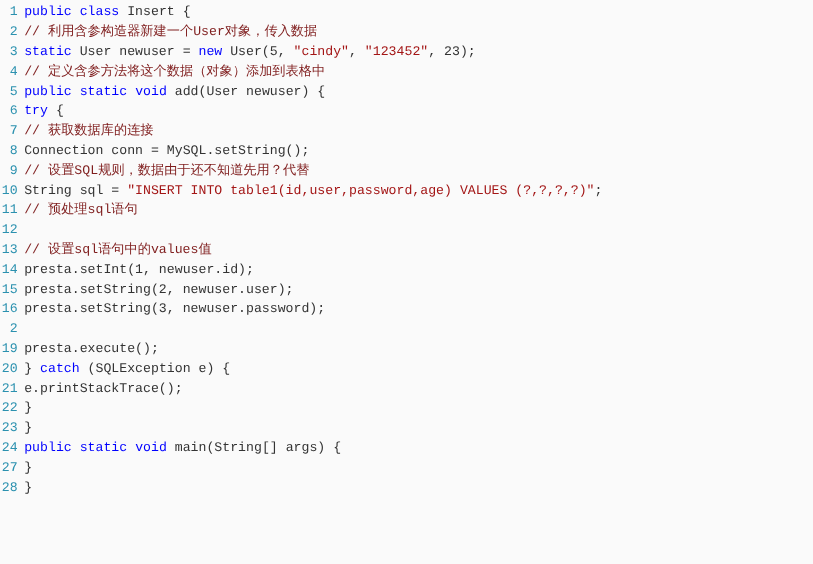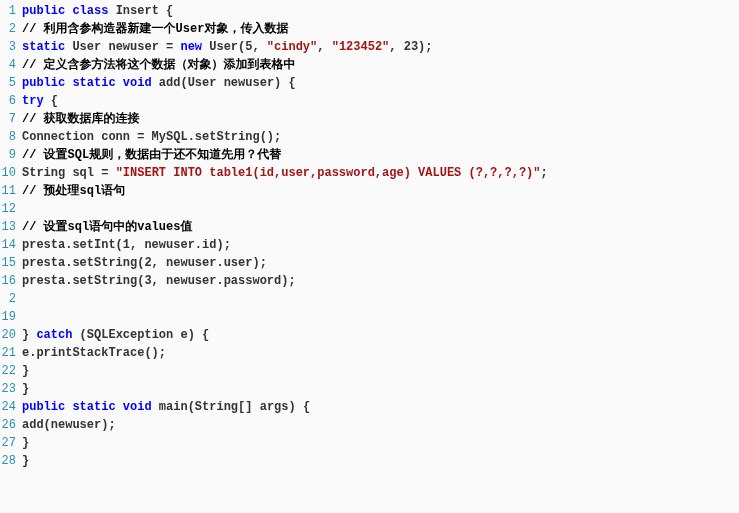--- a/index.html
+++ b/index.html
@@ -23,24 +23,23 @@
     }
     .line-num {
       display: inline-block;
       width: 22px;
       text-align: right;
       padding-right: 6px;
       color: #2b91af;
     }
     .line-code {
       display: inline;
-      font-weight: bold;
     }
     .kw { color: #0000ff; }
-    .comment { color: #000000; }
+    .comment { color: #7f1d1d; }
     .string { color: #a31515; }
     .plain { color: #333; }
   </style>
 </head>
 <body>
 
 <div class="code-container">
   <div id="lines">
       <div class="line">
         <span class="line-num">1</span>
@@ -103,20 +102,21 @@
       </div>
       <div class="line">
         <span class="line-num">16</span>
         <span class="line-code"><span class="plain">             </span><span class="plain">presta.setString(3, newuser.password);</span></span>
       </div>
       <div class="line">
         <span class="line-num">2</span>
       </div>
       <div class="line">
         <span class="line-num">19</span>
+        <span class="line-code"><span class="plain">             </span><span class="plain">presta.execute();</span></span>
       </div>
       <div class="line">
         <span class="line-num">20</span>
         <span class="line-code"><span class="plain">         </span><span class="plain">} </span><span class="kw">catch</span><span class="plain"> (SQLException e) {</span></span>
       </div>
       <div class="line">
         <span class="line-num">21</span>
         <span class="line-code"><span class="plain">             </span><span class="plain">e.printStackTrace();</span></span>
       </div>
       <div class="line">
@@ -125,24 +125,20 @@
       </div>
       <div class="line">
         <span class="line-num">23</span>
         <span class="line-code"><span class="plain">     </span><span class="plain">}</span></span>
       </div>
       <div class="line">
         <span class="line-num">24</span>
         <span class="line-code"><span class="plain">     </span><span class="kw">public</span><span class="plain"> </span><span class="kw">static</span><span class="plain"> </span><span class="kw">void</span><span class="plain"> main(String[] args) {</span></span>
       </div>
       <div class="line">
-        <span class="line-num">26</span>
-        <span class="line-code"><span class="plain">         </span><span class="plain">add(newuser);</span></span>
-      </div>
-      <div class="line">
         <span class="line-num">27</span>
         <span class="line-code"><span class="plain">     </span><span class="plain">}</span></span>
       </div>
       <div class="line">
         <span class="line-num">28</span>
         <span class="line-code"><span class="plain"> </span><span class="plain">}</span></span>
       </div>
     </div>
 </div>
 

